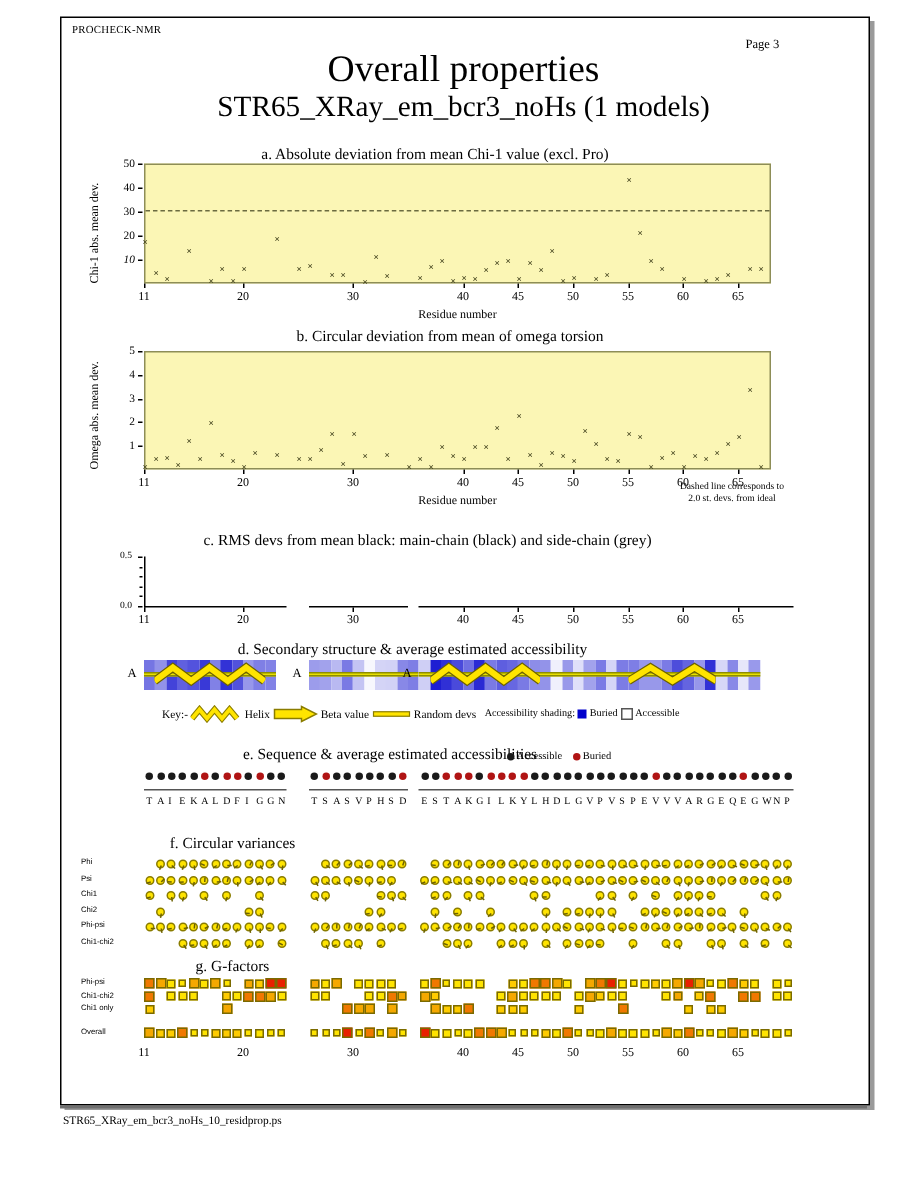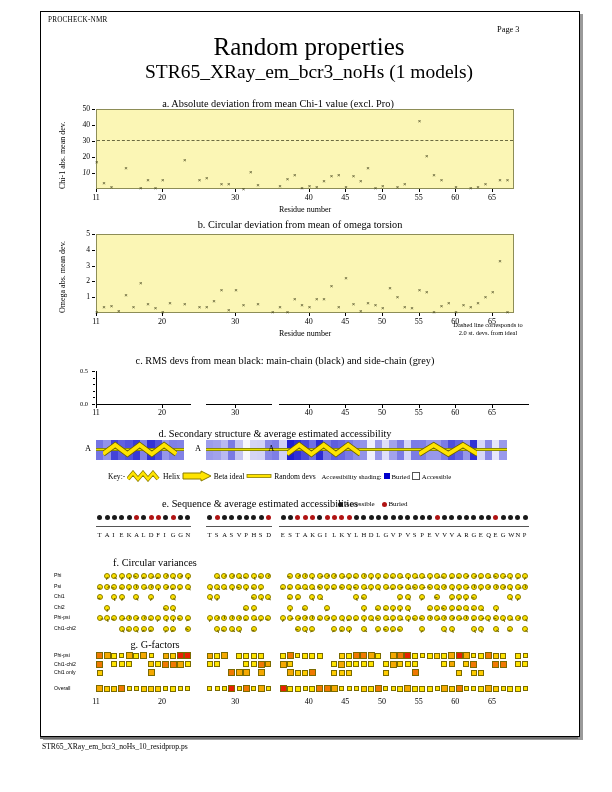--- a/index.html
+++ b/index.html
@@ -10,21 +10,21 @@
 
   .abs{position:absolute;}
 
   #prochek-label{left:48px;top:16px;font-size:7.2px;letter-spacing:.2px;}
   #page-num{left:497px;top:25px;font-size:8.4px;}
 
   #title1{left:40px;top:33px;width:538px;text-align:center;font-size:25px;}
   #title2{left:40px;top:61px;width:538px;text-align:center;font-size:19.5px;}
 
   .panel-title{text-align:center;font-size:10.3px;}
-  #t-a{left:28px;top:98px;width:500px;}
+  #t-a{left:40px;top:98px;width:500px;}
   #t-b{left:40px;top:219px;width:520px;}
   #t-c{left:40px;top:355px;width:490px;}
   #t-d{left:40px;top:428px;width:470px;}
   #t-e{left:30px;top:498px;width:460px;}
   #t-f{left:40px;top:557px;width:230px;}
   #t-g{left:40px;top:639px;width:230px;}
 
   
   .plotbox{position:absolute;background:#fbf6b5;border:1px solid #8d8d57;box-sizing:border-box;}
   .ytick{position:absolute;right:0;font-size:7.6px;text-align:right;width:22px;}
@@ -76,21 +76,21 @@
   #footer-rule{position:absolute;left:40px;top:737px;width:538px;height:2px;background:#6f6f6f;}
   #footer-text{position:absolute;left:42px;top:742px;font-size:7.6px;}
 </style>
 </head>
 <body>
 
 <div id="page-frame"></div>
 
 <div class="abs" id="prochek-label">PROCHECK-NMR</div>
 <div class="abs" id="page-num">Page  3</div>
-<div class="abs" id="title1">Random properties</div>
+<div class="abs" id="title1">Overall properties</div>
 <div class="abs" id="title2">STR65_XRay_em_bcr3_noHs (1 models)</div>
 
 <div class="abs panel-title" id="t-a">a. Absolute deviation from mean Chi-1 value (excl. Pro)</div>
 <div class="abs panel-title" id="t-b">b. Circular deviation from mean of omega torsion</div>
 <div class="abs panel-title" id="t-c">c. RMS devs from mean black: main-chain (black) and side-chain (grey)</div>
 <div class="abs panel-title" id="t-d">d. Secondary structure &amp; average estimated accessibility</div>
 <div class="abs panel-title" id="t-e">e. Sequence &amp; average estimated accessibilities</div>
 <div class="abs panel-title" id="t-f">f. Circular variances</div>
 <div class="abs panel-title" id="t-g">g. G-factors</div>
 
@@ -384,21 +384,21 @@
 <div id="key-row">
   <span>Key:-</span>
   <svg class="sw" width="34" height="12" viewBox="0 0 34 12">
     <path d="M1 9 L6 3 L11 9 L16 3 L21 9 L26 3 L31 9" fill="none" stroke="#8a7c00" stroke-width="4"></path>
     <path d="M1 9 L6 3 L11 9 L16 3 L21 9 L26 3 L31 9" fill="none" stroke="#ffe400" stroke-width="2.6"></path>
   </svg>
   <span>Helix</span>
   <svg class="sw" width="30" height="12" viewBox="0 0 30 12">
     <path d="M1 3 L19 3 L19 1 L29 6 L19 11 L19 9 L1 9 Z" fill="#ffe400" stroke="#8a7c00" stroke-width="1"></path>
   </svg>
-  <span>Beta ideal</span>
+  <span>Beta value</span>
   <svg class="sw" width="26" height="10" viewBox="0 0 26 10">
     <rect x="1" y="3.5" width="24" height="3" fill="#ffe400" stroke="#8a7c00" stroke-width="0.8"></rect>
   </svg>
   <span>Random devs</span>
   &nbsp;&nbsp;<span style="font-size:6.8px">Accessibility shading:</span>
   <span class="sw" style="width:6px;height:6px;background:#0000cc;"></span>
   <span style="font-size:6.8px">Buried</span>
   <span class="sw" style="width:6px;height:6px;background:#fff;border:1px solid #555;"></span>
   <span style="font-size:6.8px">Accessible</span>
 </div>

